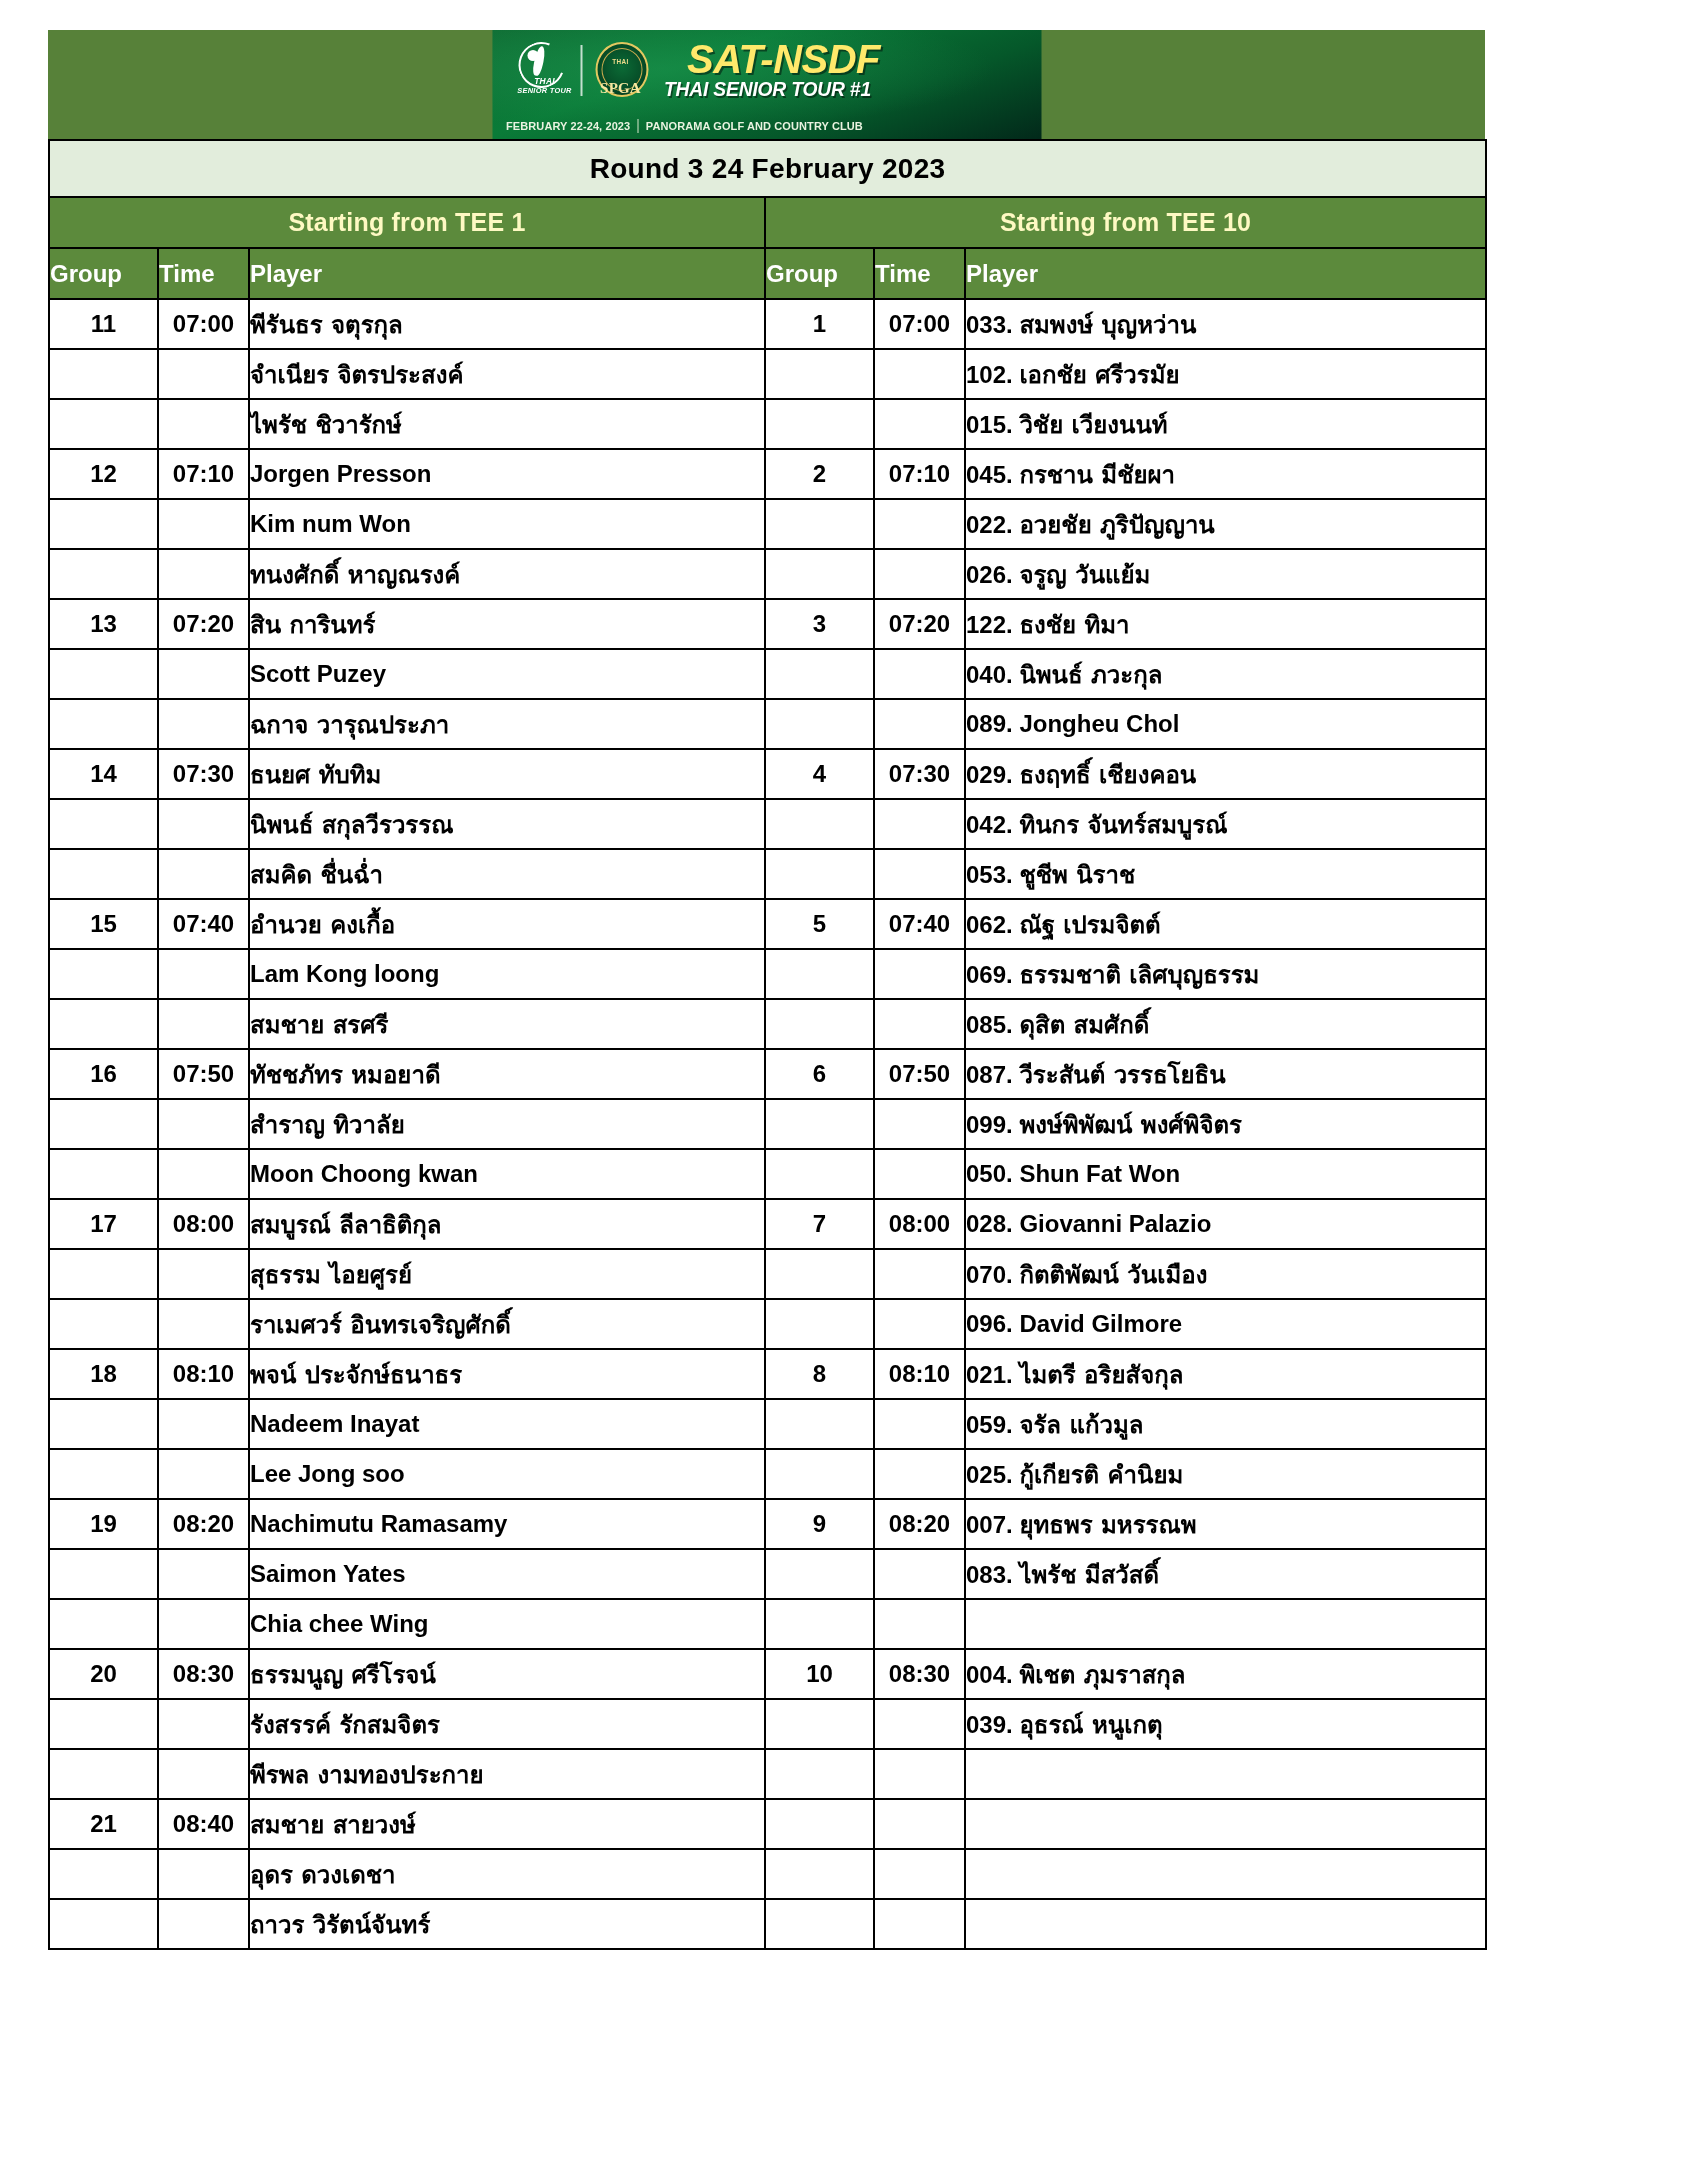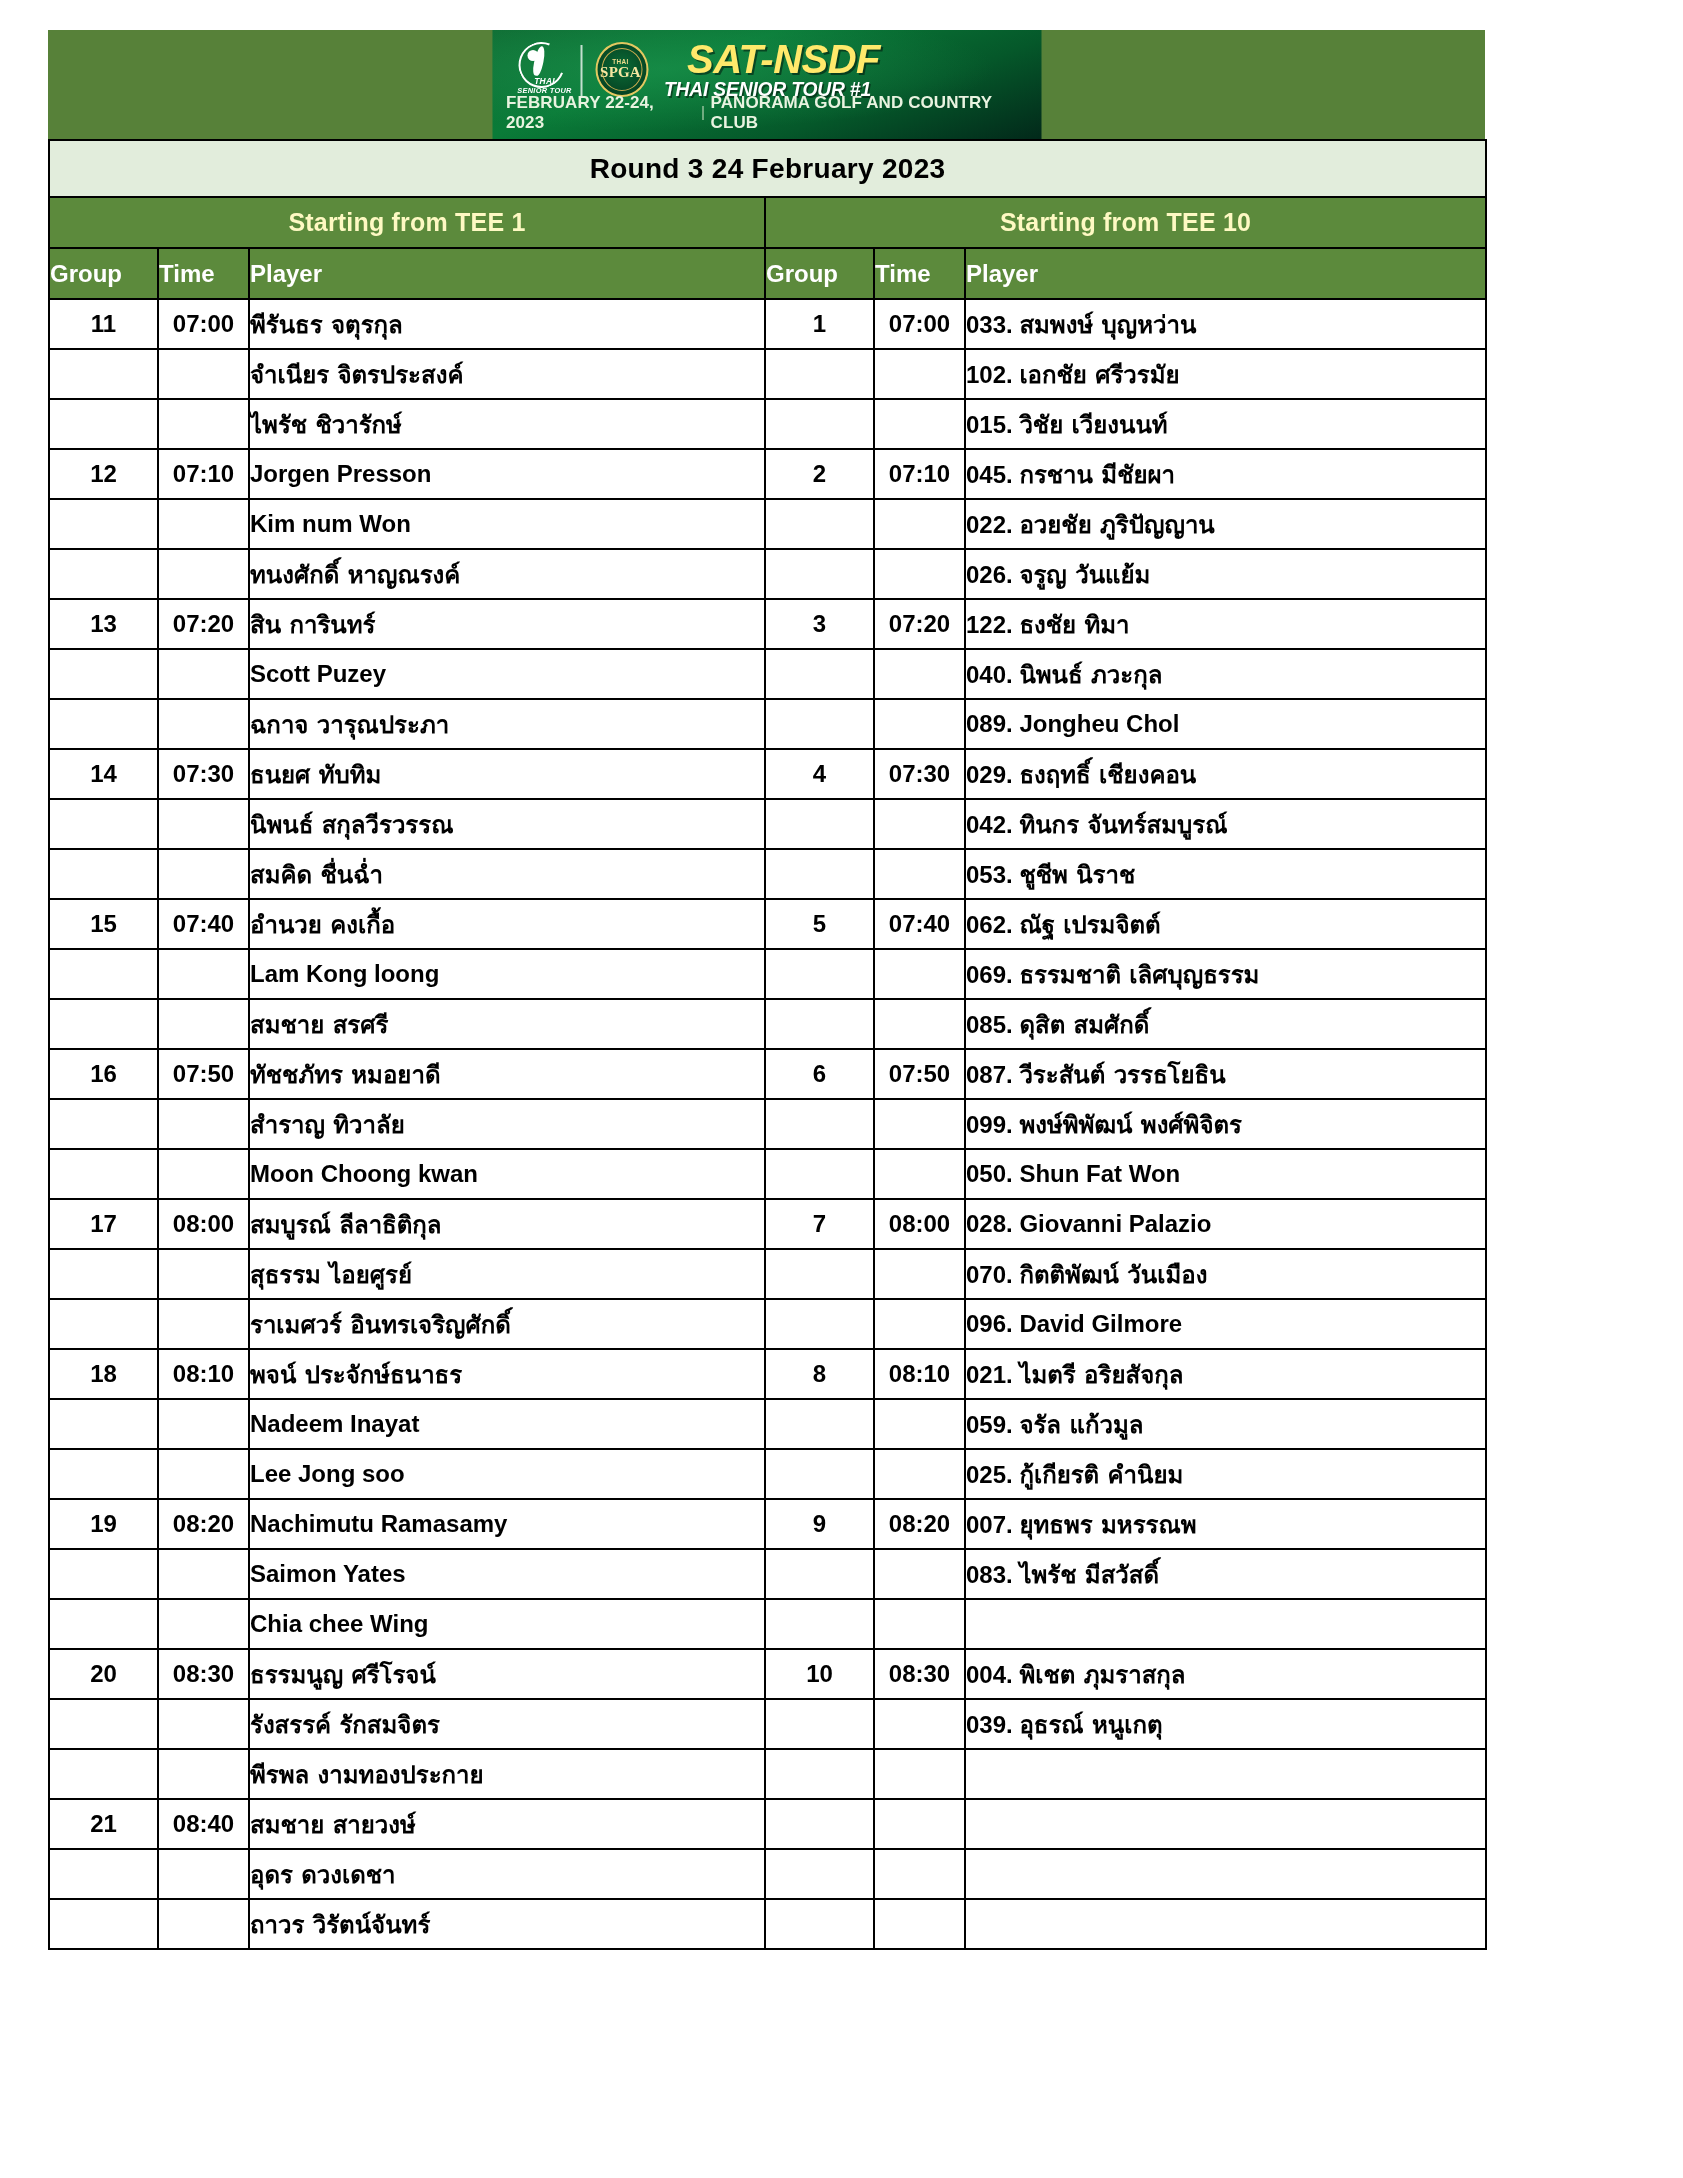--- a/index.html
+++ b/index.html
@@ -127,21 +127,21 @@
     position: absolute;
     left: 0; top: 18px; width: 59px;
     text-align: center;
     color: #f0dc8c;
     font-size: 6.4px;
     font-weight: bold;
     letter-spacing: 0.4px;
   }
   .logo-spga .sp-main {
     position: absolute;
-    left: 0; top: 24px; width: 59px;
+    left: 0; top: 40px; width: 59px;
     text-align: center;
     color: #f5e6a0;
     font-size: 15px;
     font-weight: bold;
     font-family: "Liberation Serif", serif;
     letter-spacing: 0.2px;
   }
   .banner-title {
     margin-left: 14px;
     display: flex;
@@ -171,21 +171,21 @@
     text-shadow: 1.5px 1.5px 0 rgba(0,0,0,0.45);
     font-family: "Liberation Sans", sans-serif;
   }
   .banner-bottom {
     position: absolute;
     left: 14px;
     bottom: 6px;
     display: flex;
     align-items: center;
     color: #e9f3e0;
-    font-size: 17px;
+    font-size: 11px;
     font-weight: bold;
     letter-spacing: 0.1px;
     font-family: "Liberation Sans", sans-serif;
   }
   .banner-bottom .sep {
     display: inline-block;
     width: 1.5px;
     height: 14px;
     background: #d8e8cc;
     margin: 0 7px;

